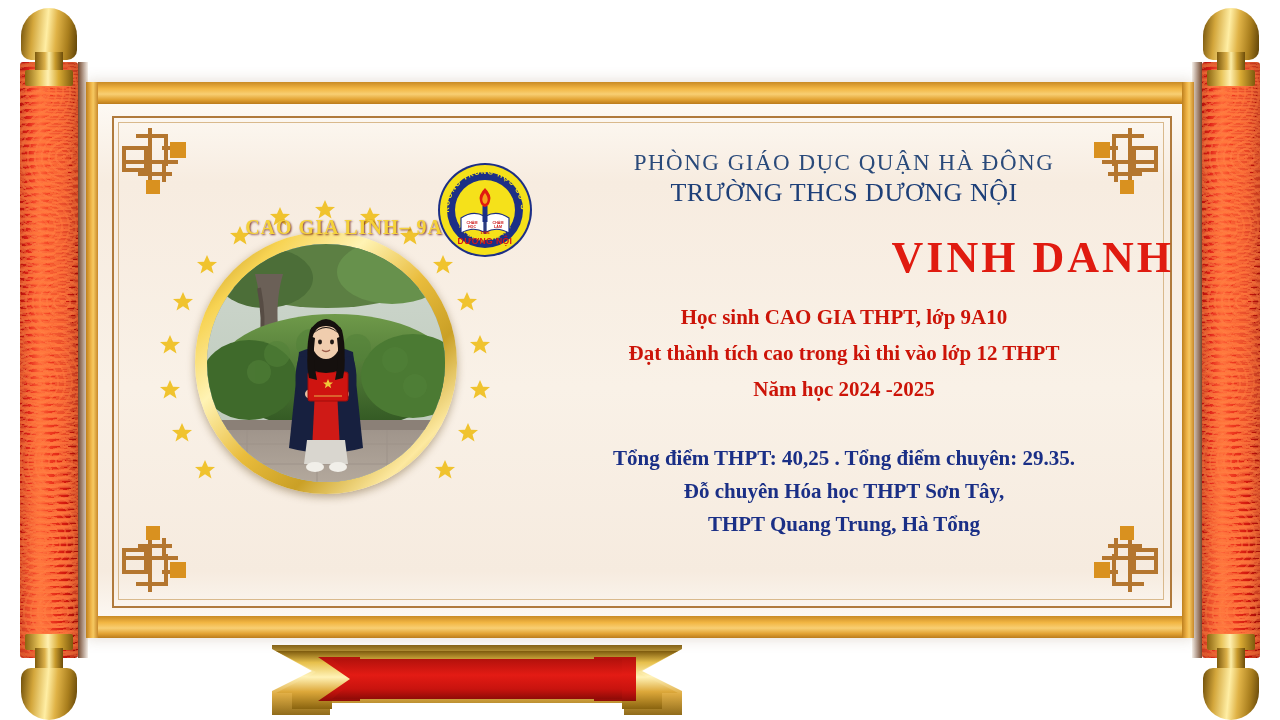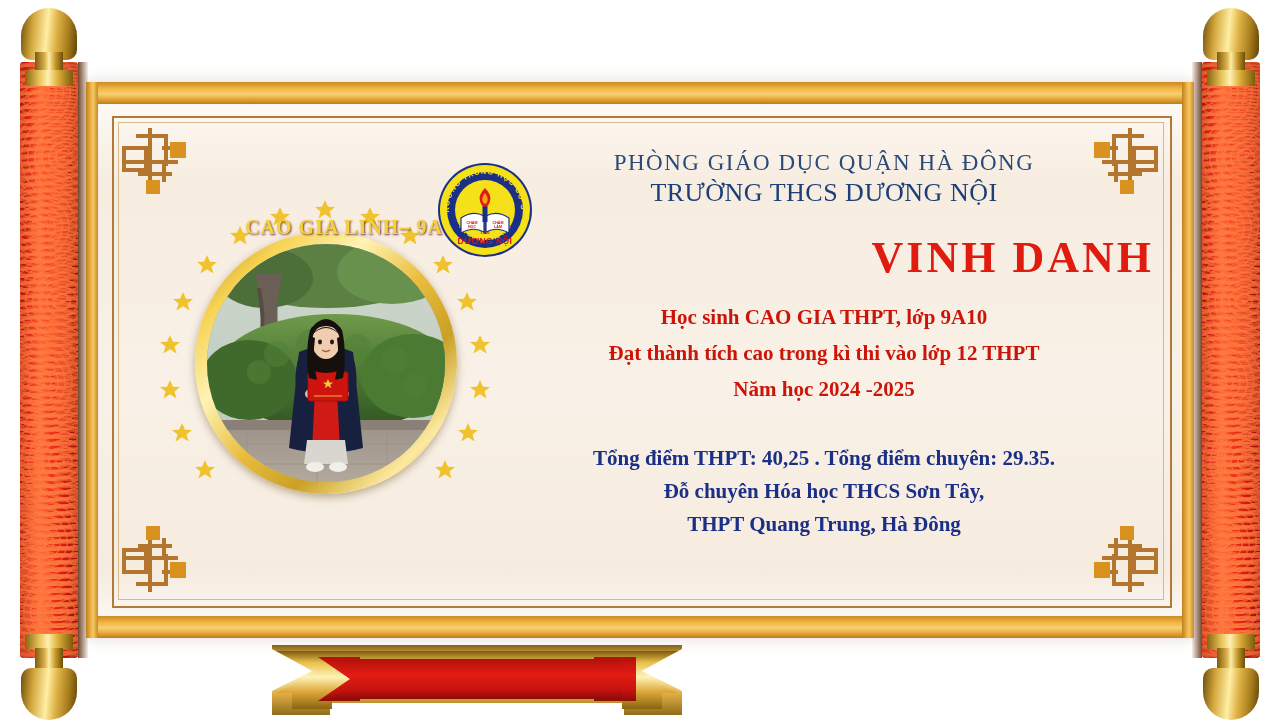--- a/index.html
+++ b/index.html
@@ -84,21 +84,21 @@
   #photo svg{display:block;}
 
   
   #ribbon{position:absolute;left:122px;top:455px;width:410px;height:74px;}
   #ribbon-label{position:absolute;left:0;top:0;width:410px;height:74px;
        display:flex;align-items:center;justify-content:center;
        font-family:"Liberation Serif",serif;font-weight:700;font-size:20px;
        letter-spacing:1px;color:#f5d23a;text-shadow:1px 1px 2px rgba(90,0,0,.75);}
 
   
-  #content{position:absolute;left:494px;top:150px;width:660px;text-align:center;}
+  #content{position:absolute;left:514px;top:150px;width:660px;text-align:center;}
   #org-line{font-size:23px;letter-spacing:1.5px;color:#2a4a7a;font-weight:400;}
   #school-line{font-size:26px;font-weight:400;color:#1d3f78;margin-top:2px;letter-spacing:.5px;}
   #vinh-danh{font-size:44px;font-weight:700;color:#e01b10;margin-top:24px;letter-spacing:3px;text-align:right;}
   .red-line{font-size:21px;font-weight:700;color:#cc1408;margin-top:11px;}
   #body-block{margin-top:22px;}
   #score-block{margin-top:44px;}
   .blue-line{font-size:21px;font-weight:700;color:#1a2f86;margin-top:8px;}
 
   
   #logo{position:absolute;left:437px;top:162px;width:96px;height:96px;}
@@ -421,18 +421,18 @@
     <div id="vinh-danh">VINH DANH</div>
 
     <div id="body-block">
       <div class="red-line">Học sinh CAO GIA THPT, lớp 9A10</div>
       <div class="red-line">Đạt thành tích cao trong kì thi vào lớp 12 THPT</div>
       <div class="red-line">Năm học 2024 -2025</div>
     </div>
 
     <div id="score-block">
       <div class="blue-line">Tổng điểm THPT: 40,25 . Tổng điểm  chuyên: 29.35.</div>
-      <div class="blue-line">Đỗ chuyên Hóa học THCS Sơn Tây,</div>
-      <div class="blue-line">THPT Quang Trung, Hà Đông</div>
+      <div class="blue-line">Đỗ chuyên Hóa học THPT Sơn Tây,</div>
+      <div class="blue-line">THPT Quang Trung, Hà Tổng</div>
     </div>
   </div>
 
 </div>
 
 </body></html>

